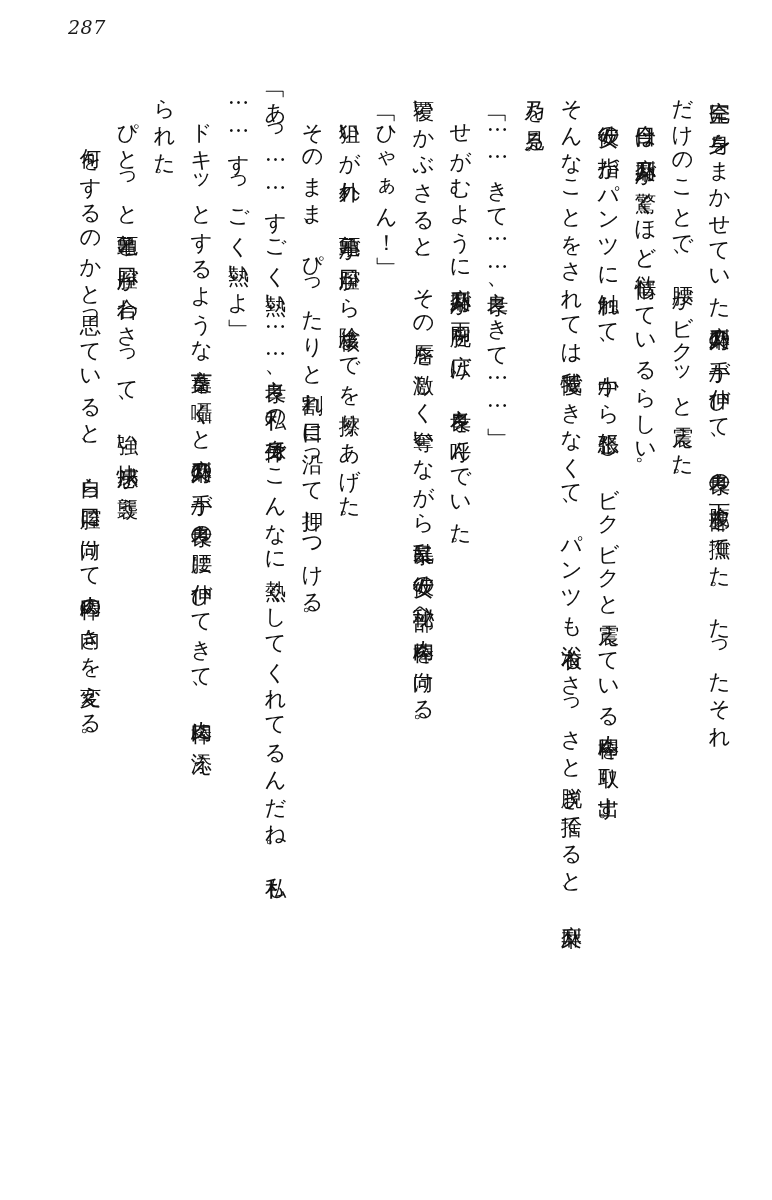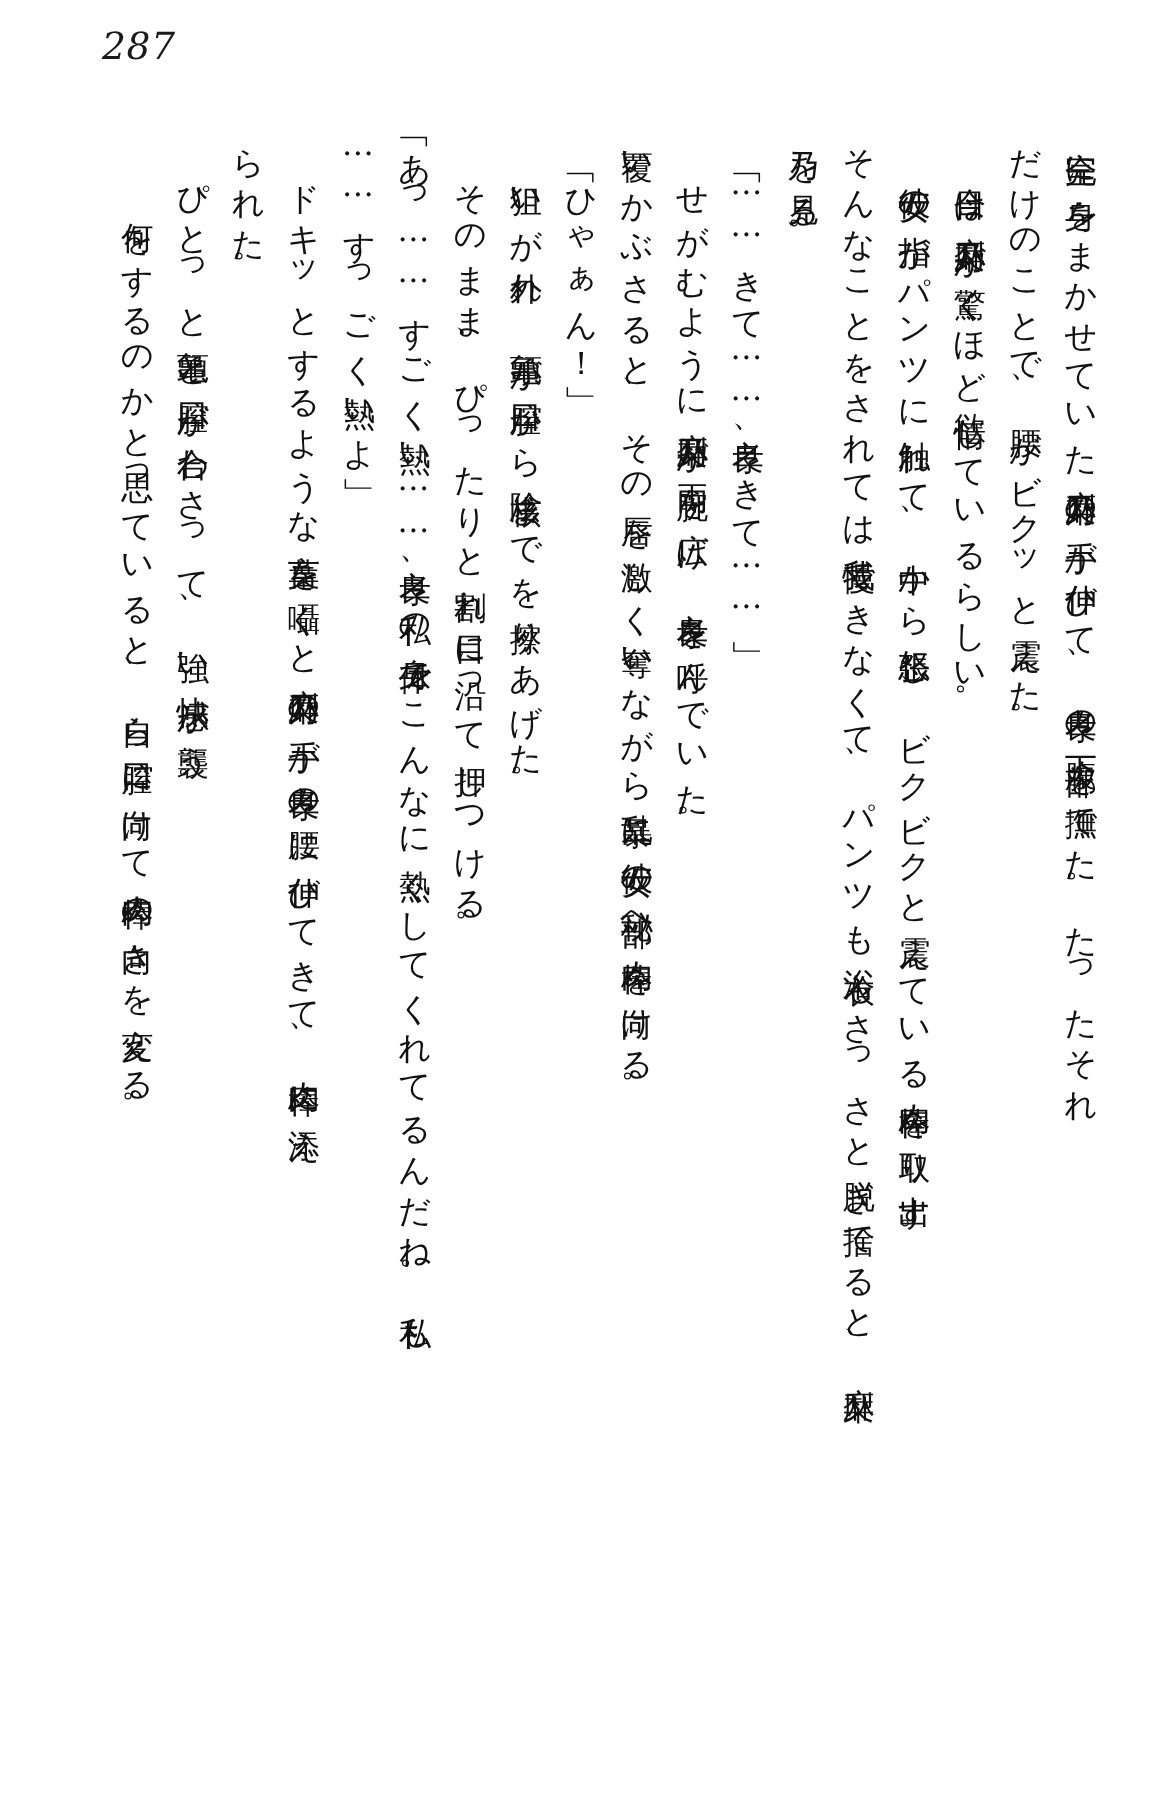--- a/index.html
+++ b/index.html
@@ -20,21 +20,21 @@
     height: 1200px;
     background: #ffffff;
     box-sizing: border-box;
   }
   .page-number {
     position: absolute;
     top: 16px;
     left: 68px;
     font-family: "DejaVu Serif", "Liberation Serif", serif;
     font-style: italic;
-    font-size: 25px;
+    font-size: 19px;
     color: #1a1a1a;
     letter-spacing: 0.5px;
   }
   .text-body {
     position: absolute;
     top: 84px;
     left: 40px;
     right: 42px;
     height: 1060px;
     display: flex;

